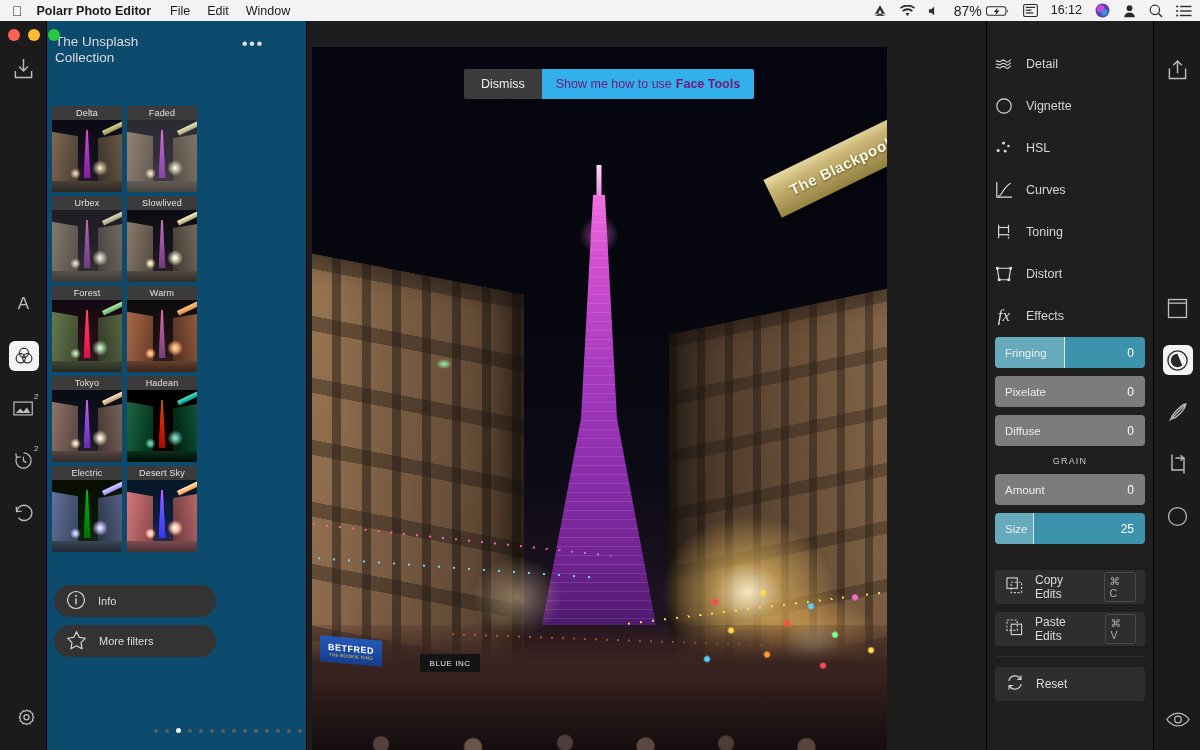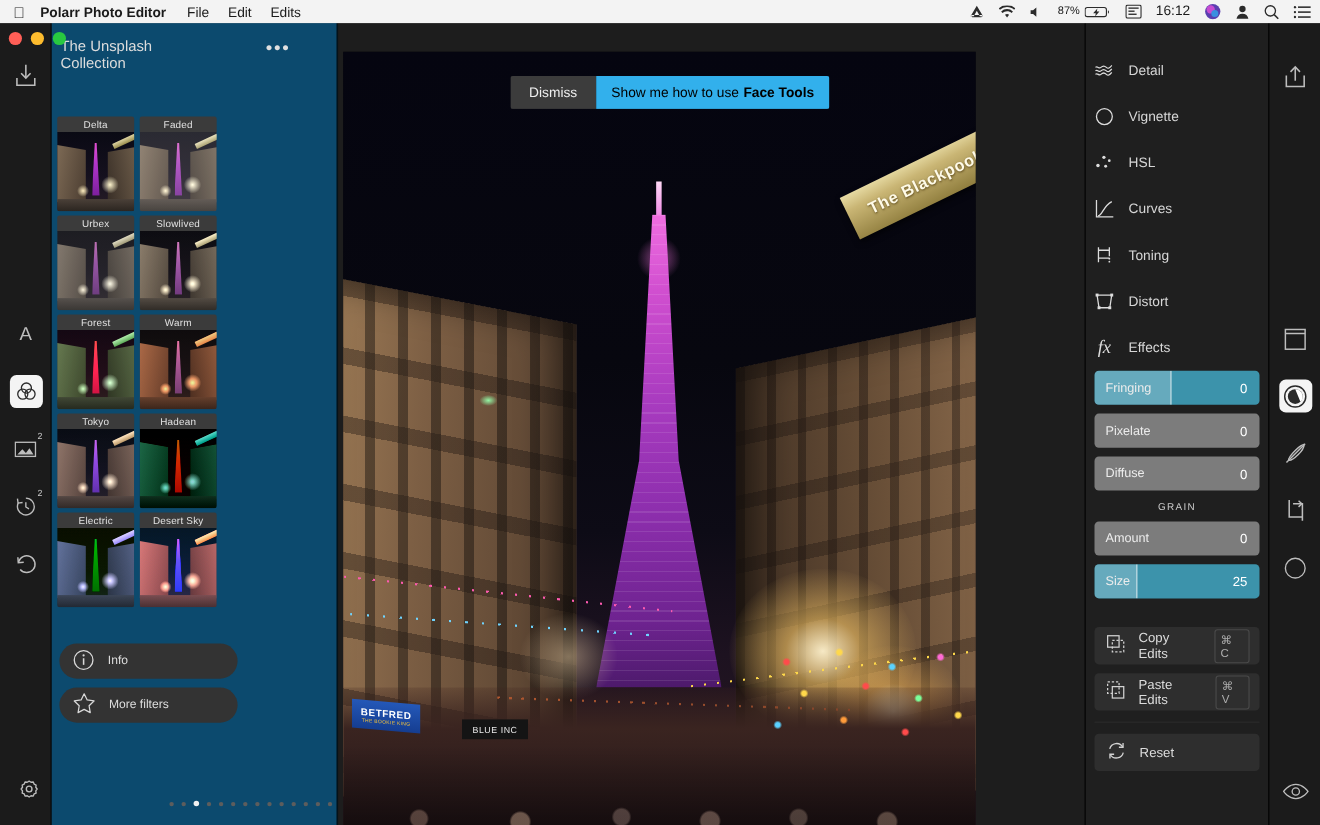--- a/index.html
+++ b/index.html
@@ -18,21 +18,21 @@
     display: flex; align-items: center;
     padding: 0 8px 0 12px;
     font-size: 12.5px; color: #1a1a1a;
     z-index: 50;
   }
   #menubar .apple { font-size: 14px; line-height: 1; margin-right: 14px; }
   .menu-item { margin-right: 17px; white-space: nowrap; }
   .menu-item.bold { font-weight: bold; margin-right: 19px; }
   #menubar-right { margin-left: auto; display: flex; align-items: center; gap: 13px; }
   #menubar-right .mbi { display: flex; align-items: center; line-height: 1; }
-  .batt-txt { font-size: 10px; }
+  .batt-txt { font-size: 14px; }
 
   
   #app {
     position: absolute; top: 21px; left: 0;
     width: 1200px; height: 729px;
     background: #1c1c1c;
   }
 
   
   #traffic { position: absolute; top: 8px; left: 8px; display: flex; gap: 8px; z-index: 30; }
@@ -263,21 +263,21 @@
   #banner {
     position: absolute; top: 48px; left: 156px;
     display: flex; height: 30px; z-index: 20;
     border-radius: 2px; overflow: hidden;
   }
   #btn-dismiss {
     background: #3c3c3c; color: #efefef; font-size: 12.5px;
     padding: 0 17px; display: flex; align-items: center;
   }
   #btn-face {
-    background: #32b0ec; color: #000000; font-size: 12.5px;
+    background: #32b0ec; color: #701a75; font-size: 12.5px;
     padding: 0 14px; display: flex; align-items: center; gap: 4px;
   }
   #btn-face b { font-weight: bold; }
 
   
   #panel {
     position: absolute; top: 0; right: 47px;
     width: 167px; height: 729px;
     background: #1f1f1f; border-left: 1px solid #000;
   }
@@ -341,21 +341,21 @@
   #dots i.on { background: #f0f0f0; width: 5px; height: 5px; }
 </style>
 </head>
 <body>
 
 <div id="menubar">
   <span class="apple"></span>
   <span class="menu-item bold">Polarr Photo Editor</span>
   <span class="menu-item">File</span>
   <span class="menu-item">Edit</span>
-  <span class="menu-item">Edits</span>
+  <span class="menu-item">Window</span>
 
   <div id="menubar-right">
     <span class="mbi">
       <svg width="14" height="13" viewBox="0 0 16 14">
           <path d="M8 1 L14.5 12 H11.2 L8 6.2 L4.8 12 H1.5 Z M3.2 13 H12.8 L14.2 10.6 H1.8 Z" fill="#2b2b2b"></path>
         </svg>
     </span>
     <span class="mbi">
       <svg width="15" height="12" viewBox="0 0 16 12">
           <path d="M8 11.2l2-2.6a3.2 3.2 0 0 0-4 0z" fill="#2b2b2b"></path>

